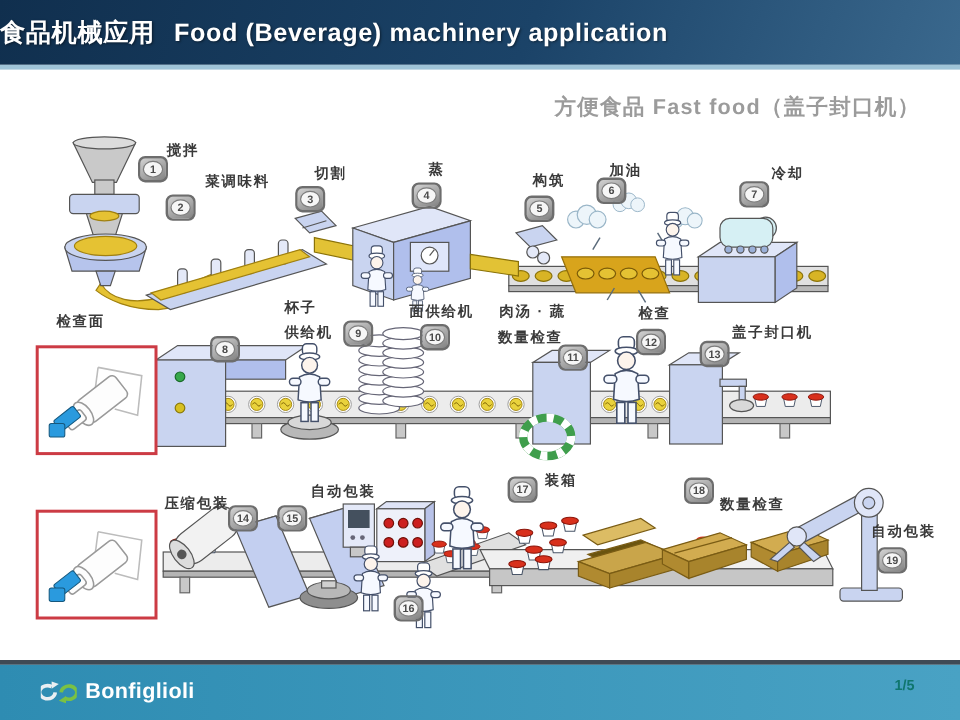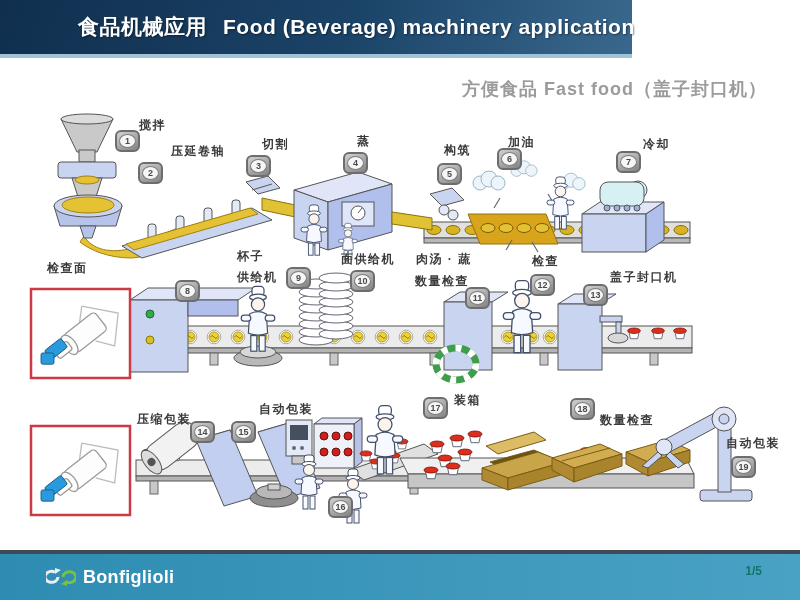--- a/index.html
+++ b/index.html
@@ -1,37 +1,37 @@
 <!DOCTYPE html>
 <html><head>
 <meta charset="utf-8">
 <style>
   html,body{margin:0;padding:0;background:#fff}
   .slide{position:relative;width:800px;height:600px;background:#fff;overflow:hidden;
          font-family:"Liberation Sans","DejaVu Sans",sans-serif}
-  .header{position:absolute;top:0;left:0;width:632px;height:58px;box-sizing:border-box;
+  .header{position:absolute;top:0;left:0;width:800px;height:58px;box-sizing:border-box;
           background:linear-gradient(110deg,#102f4e 0%,#1b4368 55%,#3a688d 100%);
-          border-bottom:4px solid #9fc4d8;display:flex;align-items:center;padding-left:78px}
+          border-bottom:4px solid #9fc4d8;display:flex;align-items:center;}
   .header .t{color:#fff;font-size:21px;font-weight:bold;letter-spacing:.5px;
              text-shadow:1px 1px 2px rgba(0,0,0,.45);white-space:nowrap}
   .t-zh{margin-right:16px}
   .subtitle{position:absolute;top:77px;right:33px;color:#9b9b9b;font-size:18px;
             font-weight:bold;letter-spacing:1px;white-space:nowrap}
   .st-label{position:absolute;font-size:12px;font-weight:bold;color:#3a3a3a;
             letter-spacing:1.5px;white-space:nowrap}
   .badge{position:absolute;width:25px;height:22px;box-sizing:border-box;
          background:linear-gradient(150deg,#d2d2d2,#828282);border:2px solid #6d6d6d;
          border-radius:6px;display:flex;align-items:center;justify-content:center}
   .badge i{font-style:normal;display:flex;align-items:center;justify-content:center;
            width:15px;height:12px;background:#f6f6f6;border:1.5px solid #7d7d7d;
            border-radius:50%;font-size:9px;font-weight:bold;color:#4a4a4a;line-height:1}
   .footer-line{position:absolute;left:0;top:550px;width:800px;height:4px;background:#3f4a55}
   .footer{position:absolute;left:0;top:554px;width:800px;height:46px;
           background:linear-gradient(90deg,#2e8cb2,#49a2c4);display:flex;align-items:center}
-  .brand{display:flex;align-items:center;gap:7px;margin-left:46px}
+  .brand{display:flex;gap:7px;margin-left:34px}
   .brand span{color:#fff;font-size:18px;font-weight:bold;letter-spacing:.3px}
   .pagenum{position:absolute;right:38px;top:564px;color:#0f766e;font-size:12px;font-weight:bold}
   svg.art{position:absolute;left:0;top:0}
 </style>
 </head>
 <body>
 
 <div class="slide">
 
   <svg class="art" width="800" height="600" viewBox="0 0 800 600">
@@ -448,21 +448,21 @@
       <i>17</i>
     </div>
   <div class="badge" style="left:570px;top:398px">
       <i>18</i>
     </div>
   <div class="badge" style="left:731px;top:456px">
       <i>19</i>
     </div>
 
   <div class="st-label" style="left:139px;top:117px">搅拌</div>
-  <div class="st-label" style="left:171px;top:143px">压延卷轴</div>
+  <div class="st-label" style="left:171px;top:143px">菜调味料</div>
   <div class="st-label" style="left:262px;top:136px">切割</div>
   <div class="st-label" style="left:357px;top:133px">蒸</div>
   <div class="st-label" style="left:444px;top:142px">构筑</div>
   <div class="st-label" style="left:508px;top:134px">加油</div>
   <div class="st-label" style="left:643px;top:136px">冷却</div>
   <div class="st-label" style="left:47px;top:260px">检查面</div>
   <div class="st-label" style="left:237px;top:248px">杯子</div>
   <div class="st-label" style="left:237px;top:269px">供给机</div>
   <div class="st-label" style="left:341px;top:251px">面供给机</div>
   <div class="st-label" style="left:416px;top:251px">肉汤 · 蔬</div>

